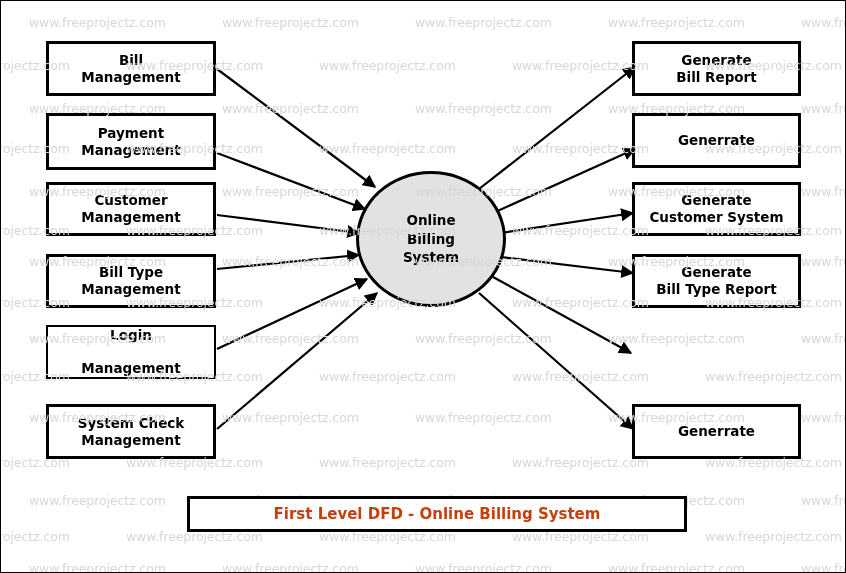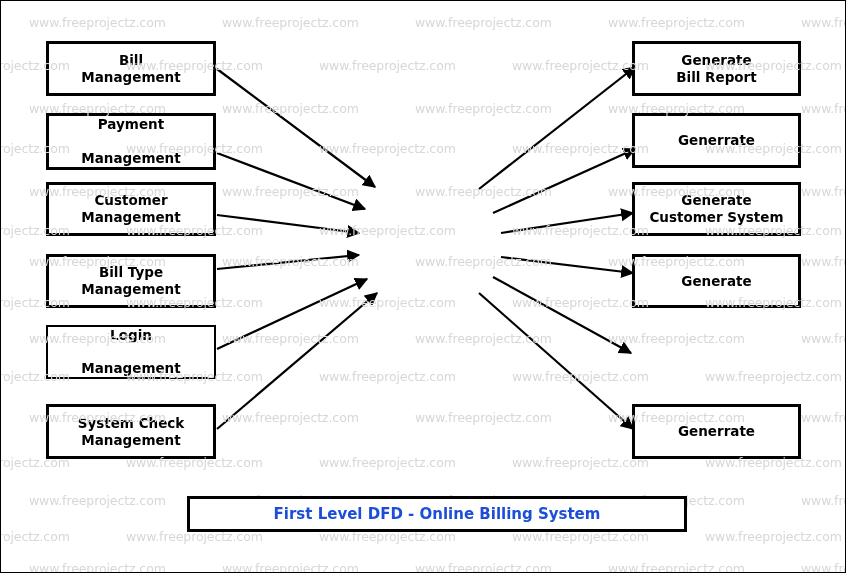--- a/index.html
+++ b/index.html
@@ -112,21 +112,21 @@
     background: #ffffff;
     border: 3px solid #000000;
     display: flex;
     align-items: center;
     justify-content: center;
     z-index: 6;
   }
   #title-text {
     font-size: 15px;
     font-weight: bold;
-    color: #1d4ed8;
+    color: #c2410c;
     white-space: nowrap;
   }
 </style>
 </head>
 <body>
 
 <div id="page">
 
   <svg id="arrow-svg" viewBox="0 0 846 573" xmlns="http://www.w3.org/2000/svg">
     <defs>
@@ -152,21 +152,21 @@
     </g>
   </svg>
 
   <div id="diagram-layer">
 
     <div class="entity-box" style="left:45px; top:40px; width:170px; height:55px;">
       <div class="entity-line">Bill</div>
       <div class="entity-line">Management</div>
     </div>
 
-    <div class="entity-box" style="left:45px; top:112px; width:170px; height:57px;justify-content:space-between;">
+    <div class="entity-box" style="left:45px; top:112px; width:170px; height:57px;">
       <div class="entity-line">Payment</div>
       <div class="entity-line">Management</div>
     </div>
 
     <div class="entity-box" style="left:45px; top:181px; width:170px; height:54px;">
       <div class="entity-line">Customer</div>
       <div class="entity-line">Management</div>
     </div>
 
     <div class="entity-box" style="left:45px; top:253px; width:170px; height:54px;">
@@ -177,37 +177,43 @@
     <div class="entity-box thin" style="left:45px; top:324px; width:170px; height:54px;">
       <div class="entity-line">Login</div>
       <div class="entity-line">Management</div>
     </div>
 
     <div class="entity-box" style="left:45px; top:403px; width:170px; height:55px;">
       <div class="entity-line">System Check</div>
       <div class="entity-line">Management</div>
     </div>
 
+    <div id="process-circle">
+      <div class="process-line">Online</div>
+      <div class="process-line">Billing</div>
+      <div class="process-line">System</div>
+    </div>
 
     <div class="entity-box" style="left:631px; top:40px; width:169px; height:55px;">
       <div class="entity-line">Generate</div>
       <div class="entity-line">Bill Report</div>
     </div>
 
     <div class="entity-box" style="left:631px; top:112px; width:169px; height:55px;">
       <div class="entity-line">Generrate</div>
     </div>
 
     <div class="entity-box" style="left:631px; top:181px; width:169px; height:54px;">
       <div class="entity-line">Generate</div>
       <div class="entity-line">Customer System</div>
     </div>
 
     <div class="entity-box" style="left:631px; top:253px; width:169px; height:54px;">
       <div class="entity-line">Generate</div>
+      <div class="entity-line">Bill Type Report</div>
     </div>
 
 
     <div class="entity-box" style="left:631px; top:403px; width:169px; height:55px;">
       <div class="entity-line">Generrate</div>
     </div>
   </div>
 
   <div id="watermark-layer">
       <div class="wm" style="left: 28px; top: 14px; color: rgb(215, 215, 215);">www.freeprojectz.com</div>

